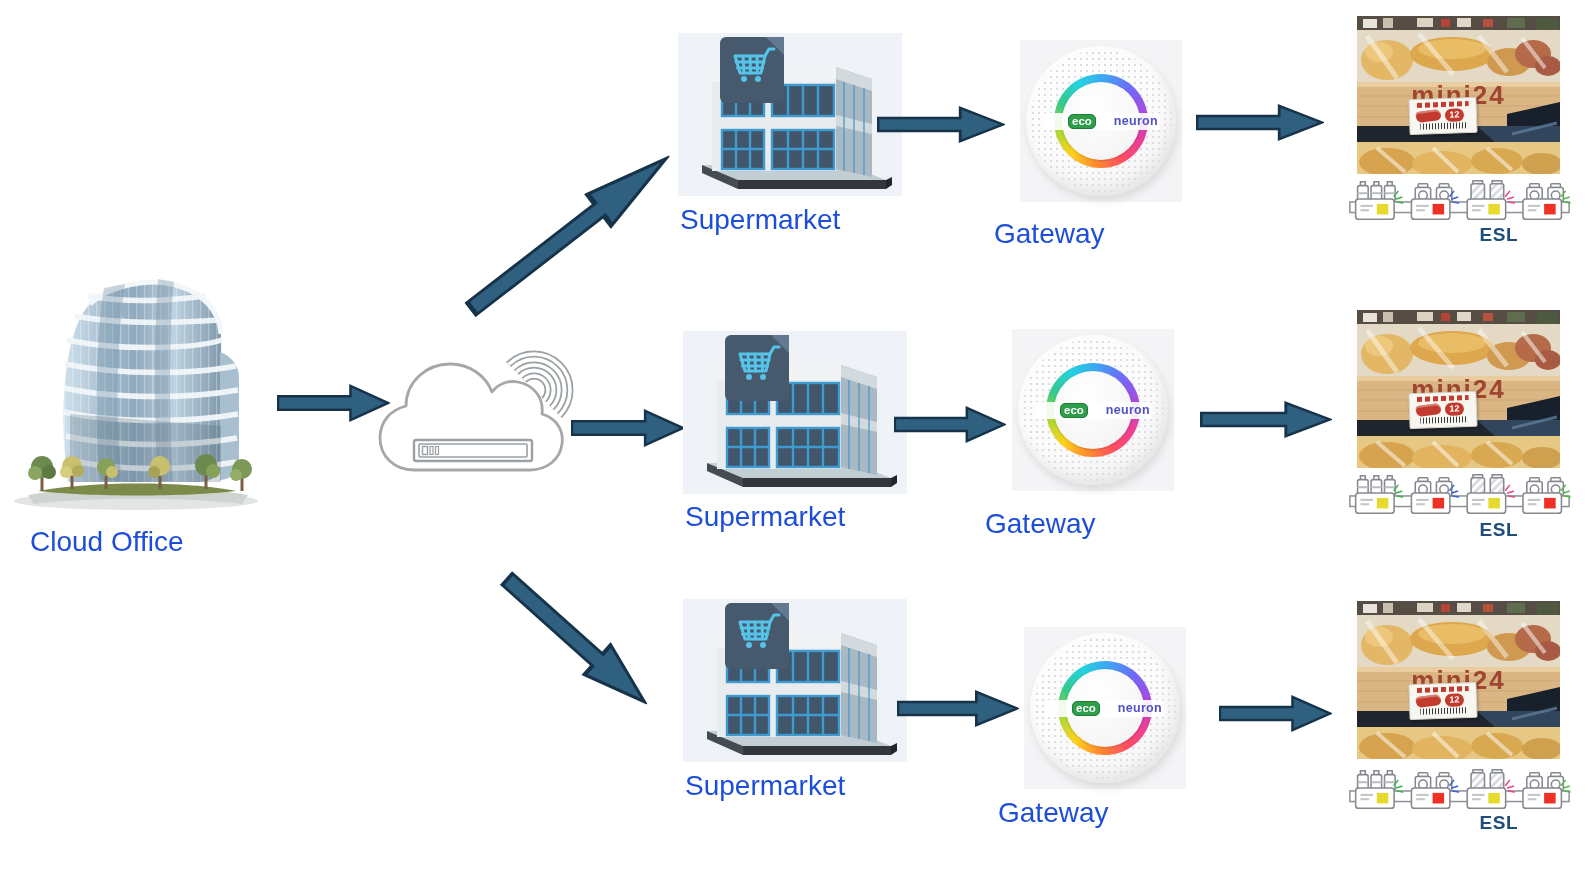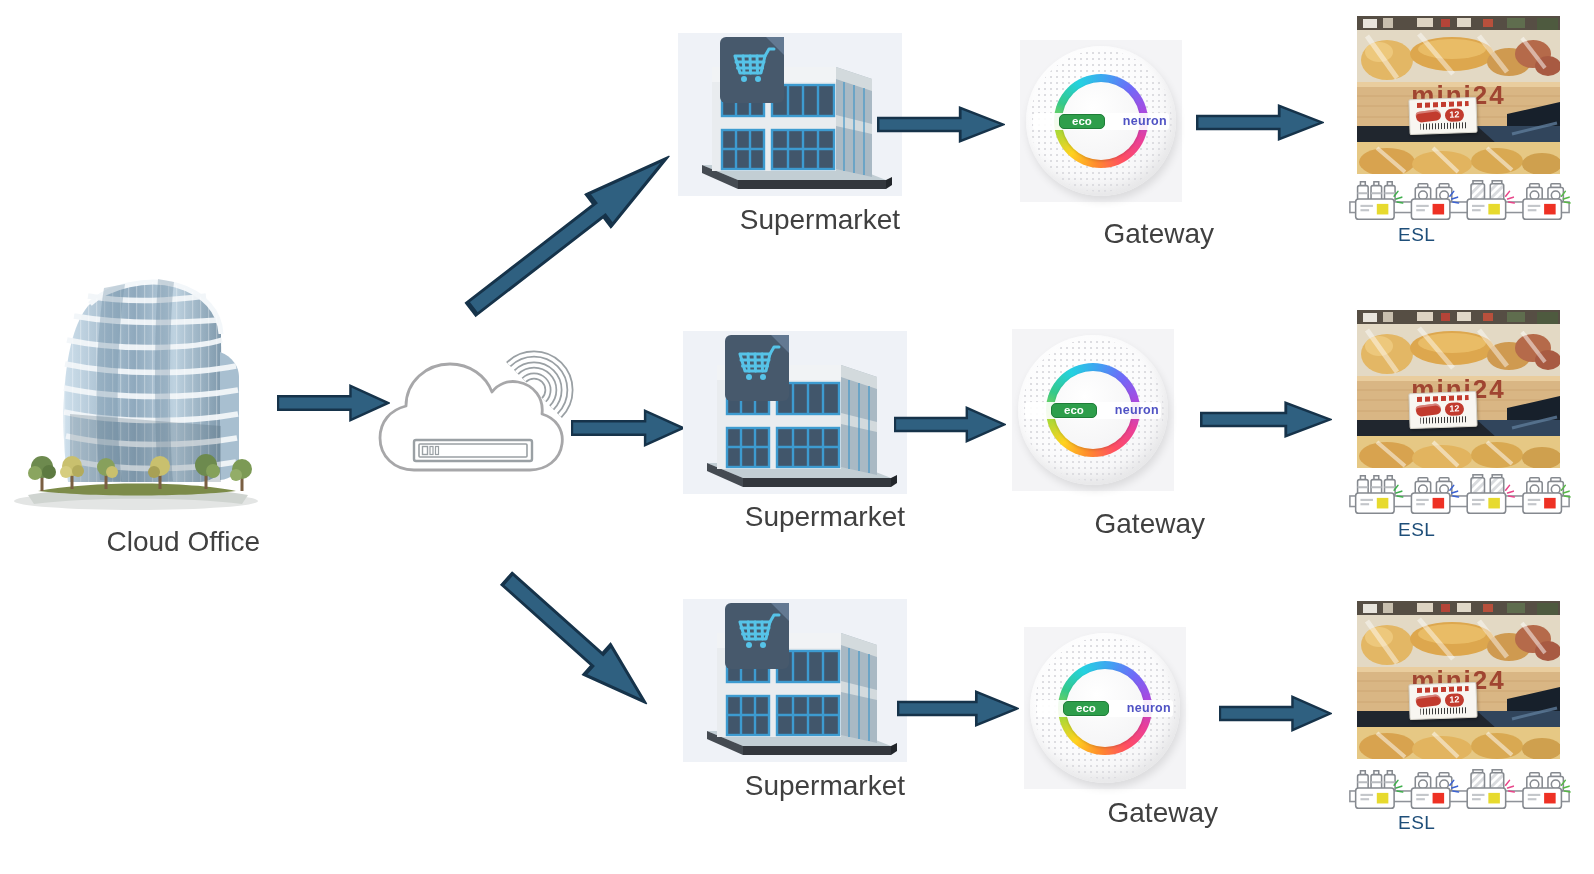--- a/index.html
+++ b/index.html
@@ -1,23 +1,23 @@
 <!DOCTYPE html>
 <html><head>
 <meta charset="utf-8">
 <style>
   html,body{margin:0;padding:0;background:#ffffff;}
   .stage{position:relative;width:1594px;height:874px;background:#ffffff;overflow:hidden;
          font-family:"Liberation Sans",sans-serif;}
   svg.inst{position:absolute;overflow:visible;display:block;}
   .arrow{position:absolute;overflow:visible;}
   .rot{transform-origin:0% 50%;}
-  .lbl{position:absolute;text-align:right;color:#404040;font-size:28px;line-height:33px;
+  .lbl{position:absolute;text-align:left;color:#1d4ed8;font-size:28px;line-height:33px;
        font-weight:400;white-space:nowrap;}
-  .esl-lbl{position:absolute;text-align:left;color:#1e4e79;font-size:19px;font-weight:400;
+  .esl-lbl{position:absolute;text-align:right;color:#1e4e79;font-size:19px;font-weight:700;
            letter-spacing:.5px;}
   
   .market-panel{position:absolute;width:224px;height:163px;background:#eff2f7;}
   .gw-panel{position:absolute;width:162px;height:162px;background:#f4f4f6;}
   
   .gw-disc{position:absolute;left:6px;top:6px;width:150px;height:150px;border-radius:50%;
            background:radial-gradient(circle at 38% 32%, #ffffff 0%, #fbfbfc 50%, #ececee 100%);
            box-shadow:2px 5px 9px rgba(0,0,0,.10), inset -4px -8px 12px rgba(0,0,0,.05);}
   .gw-dots{position:absolute;inset:4px;border-radius:50%;
            background-image:radial-gradient(#dddde1 1px, transparent 1.35px);
@@ -27,21 +27,21 @@
   .gw-ring{position:absolute;left:50%;top:50%;width:94px;height:94px;margin:-47px 0 0 -47px;
            border-radius:50%;
            background:conic-gradient(from -30deg,#24d2e0,#3fa3f2,#6f6af8,#a94ae0,#e83e9b,#ff4d63,#ff8a2d,#ffd21f,#a8d937,#35c98a,#24d2e0);}
   .gw-core{position:absolute;left:50%;top:50%;width:78px;height:78px;margin:-39px 0 0 -39px;
            border-radius:50%;display:flex;align-items:center;justify-content:center;
            background:radial-gradient(circle at 40% 33%, #ffffff 0%, #f6f6f7 70%, #ebebee 100%);
            box-shadow:0 1px 3px rgba(0,0,0,.18);}
   .gw-logo{display:flex;align-items:center;background:rgba(255,255,255,.9);
            padding:1px 2px;border-radius:3px;}
   .logo-eco{background:#2e9e4b;border:1px solid #1f7d38;color:#fff;font-weight:700;
-            font-size:11.5px;line-height:13px;padding:0 12px;border-radius:5px;margin-left:24px;}
+            font-size:11.5px;line-height:13px;padding:0 3px;border-radius:5px;margin-left:24px;}
   .logo-neuron{color:#4f52c4;font-weight:700;font-size:12.5px;letter-spacing:.3px;margin-left:18px;}
   
   .esl-photo{position:absolute;width:203px;height:136px;}
   .mini24{position:absolute;left:0;right:0;top:64px;text-align:center;font-weight:700;
           font-size:26px;letter-spacing:2px;color:#a04531;}
   .esl-tag{position:absolute;left:52px;top:82px;width:66px;height:34px;background:#f8f6f1;
            border:1px solid #d5d2c9;border-radius:2px;transform:rotate(-2deg);
            box-shadow:1px 2px 3px rgba(0,0,0,.25);}
   .tag-top{height:5px;margin:3px 7px 0;
            background:repeating-linear-gradient(90deg,#c23b2e 0 5px,transparent 5px 8px);}

